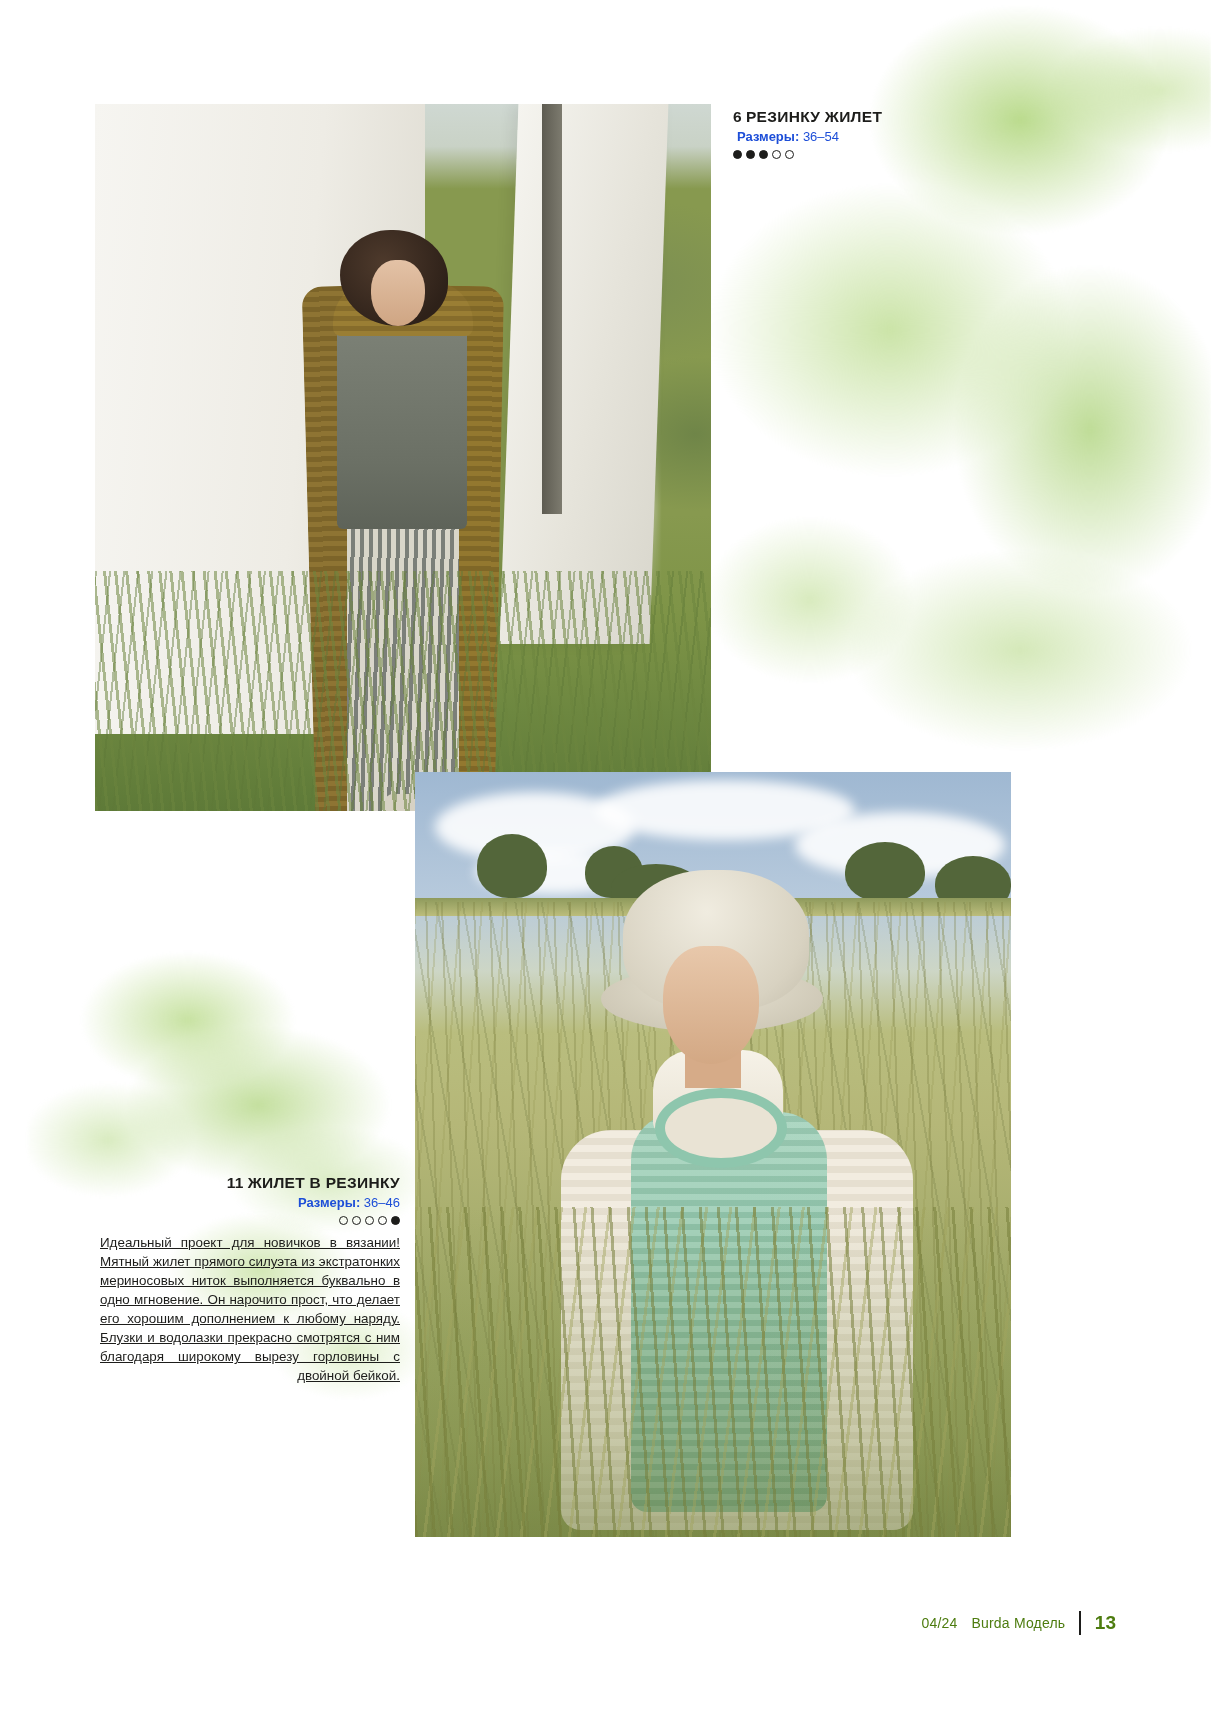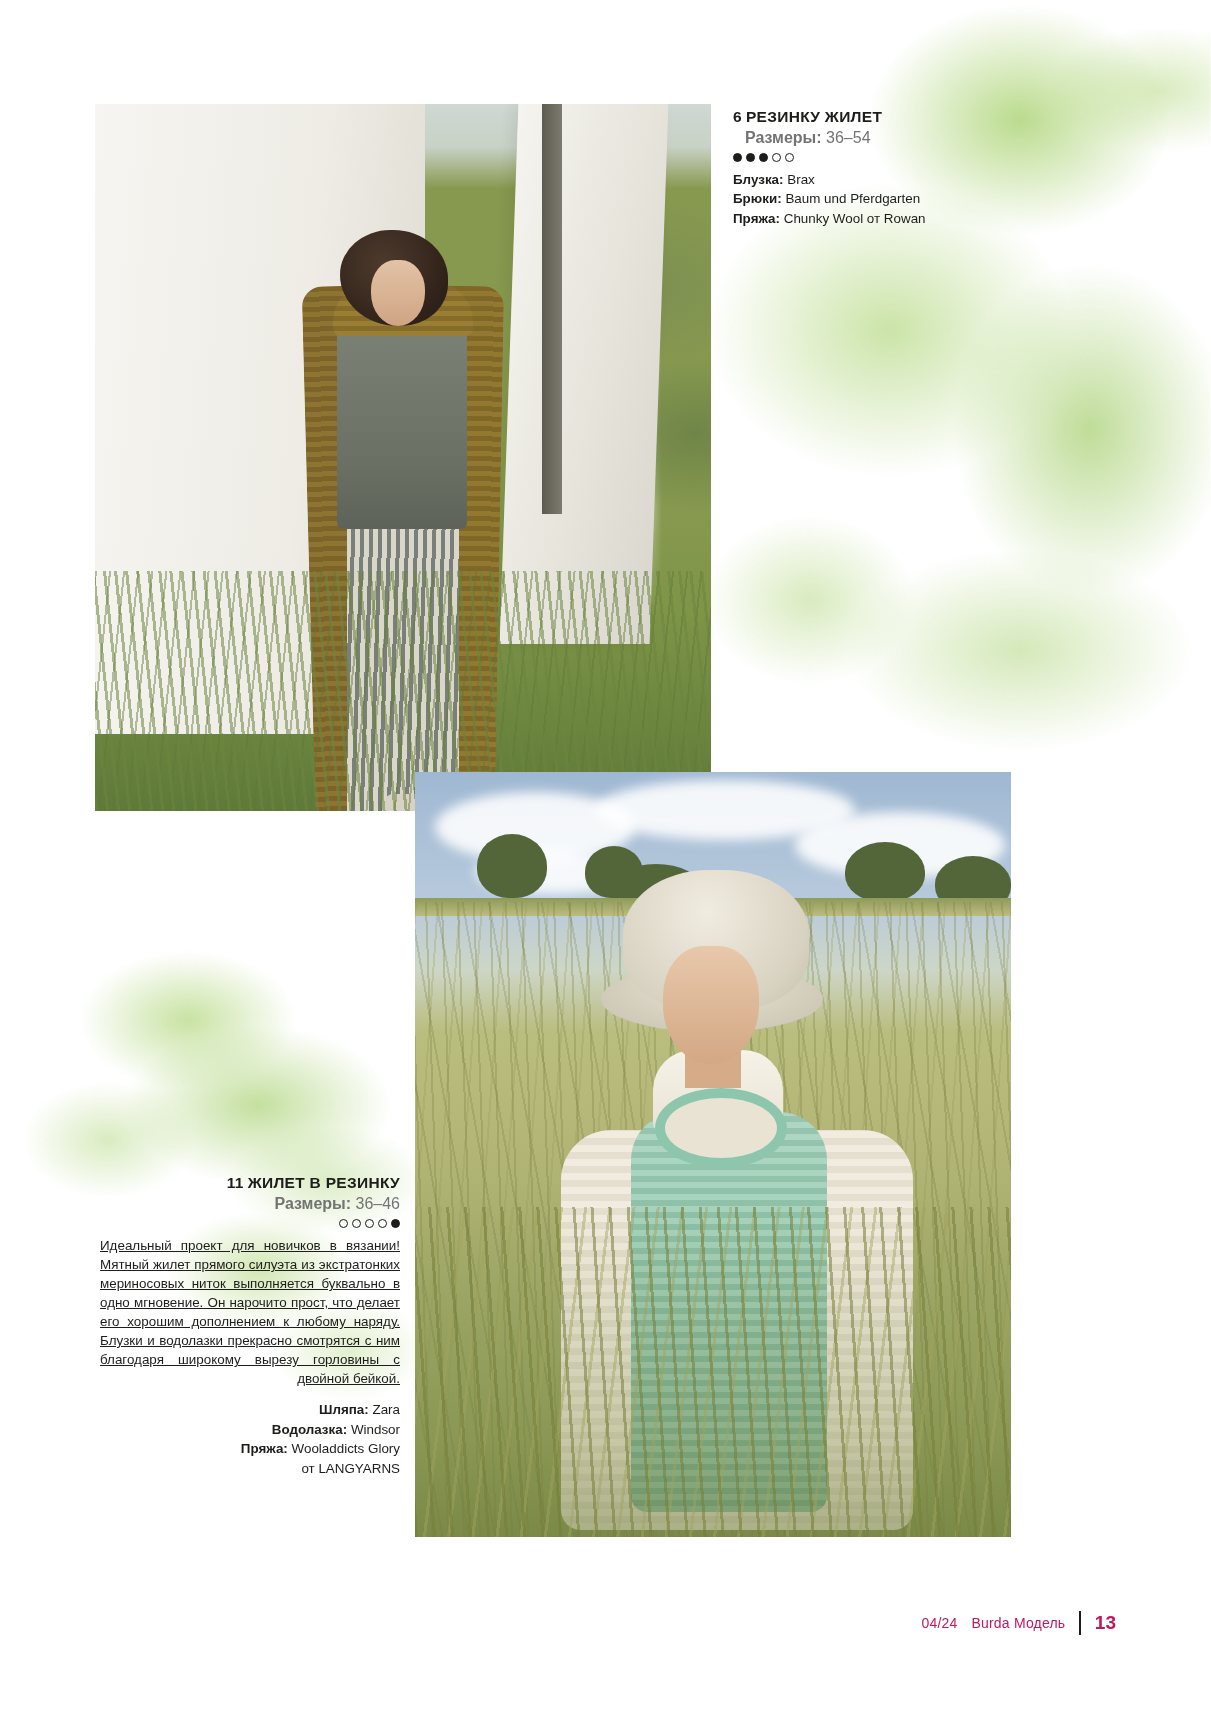--- a/index.html
+++ b/index.html
@@ -376,23 +376,23 @@
   .title {
     font-size: 15.5px;
     font-weight: bold;
     letter-spacing: 0.3px;
     margin: 0 0 3px 0;
     color: #1d1d1b;
   }
   .title .num { margin-right: 4px; }
 
   .sizes {
-    font-size: 16px;
-    margin: 0 0 6px 12px;
-    color: #737373;
+    font-size: 13px;
+    margin: 0 0 6px 4px;
+    color: #1d4ed8;
   }
   .sizes b { font-weight: bold; }
 
   .dots {
     margin: 2px 0 8px 0;
     line-height: 1;
     font-size: 0;
   }
   .dots .dot {
     display: inline-block;
@@ -426,21 +426,21 @@
 
   
   .footer {
     position: absolute;
     right: 95px;
     bottom: 78px;
     display: flex;
     align-items: center;
     gap: 14px;
     font-size: 14px;
-    color: #be185d;
+    color: #4d7c0f;
   }
   .footer .issue { letter-spacing: 0.2px; }
   .footer .brand { letter-spacing: 0.2px; }
   .footer .divider {
     display: inline-block;
     width: 1.5px;
     height: 24px;
     background: #1d1d1b;
   }
   .footer .page-num {
@@ -507,69 +507,38 @@
       <b>Размеры:</b>
       <span>36–54</span>
     </p>
     <div class="dots">
       <span class="dot filled"></span>
       <span class="dot filled"></span>
       <span class="dot filled"></span>
       <span class="dot"></span>
       <span class="dot"></span>
     </div>
-    <div class="credits">
-      <span class="row">
-        <span class="label">Блузка:</span>
-        <span>Brax</span>
-      </span>
-      <span class="row">
-        <span class="label">Брюки:</span>
-        <span>Baum und Pferdgarten</span>
-      </span>
-      <span class="row">
-        <span class="label">Пряжа:</span>
-        <span>Chunky Wool от Rowan</span>
-      </span>
-    </div>
   </div>
 
   <div class="text-block-11">
     <h2 class="title">
       <span class="num">11</span><span>ЖИЛЕТ В РЕЗИНКУ</span>
     </h2>
     <p class="sizes">
       <b>Размеры:</b>
       <span>36–46</span>
     </p>
     <div class="dots">
       <span class="dot"></span>
       <span class="dot"></span>
       <span class="dot"></span>
       <span class="dot"></span>
       <span class="dot filled"></span>
     </div>
     <p class="body-text">Идеальный проект для новичков в вязании! Мятный жилет прямого силуэта из экстратонких мериносовых ниток выполняется буквально в одно мгновение. Он нарочито прост, что делает его хорошим дополнением к любому наряду. Блузки и водолазки прекрасно смотрятся с ним благодаря широкому вырезу горловины с двойной бейкой.</p>
-    <div class="credits">
-      <span class="row">
-        <span class="label">Шляпа:</span>
-        <span>Zara</span>
-      </span>
-      <span class="row">
-        <span class="label">Водолазка:</span>
-        <span>Windsor</span>
-      </span>
-      <span class="row">
-        <span class="label">Пряжа:</span>
-        <span>Wooladdicts Glory</span>
-      </span>
-      <span class="row">
-        <span>от LANGYARNS</span>
-      </span>
-    </div>
   </div>
 
   <div class="footer">
     <span class="issue">04/24</span>
     <span class="brand">Burda Модель</span>
     <span class="divider"></span>
     <span class="page-num">13</span>
   </div>
 
 </div>

